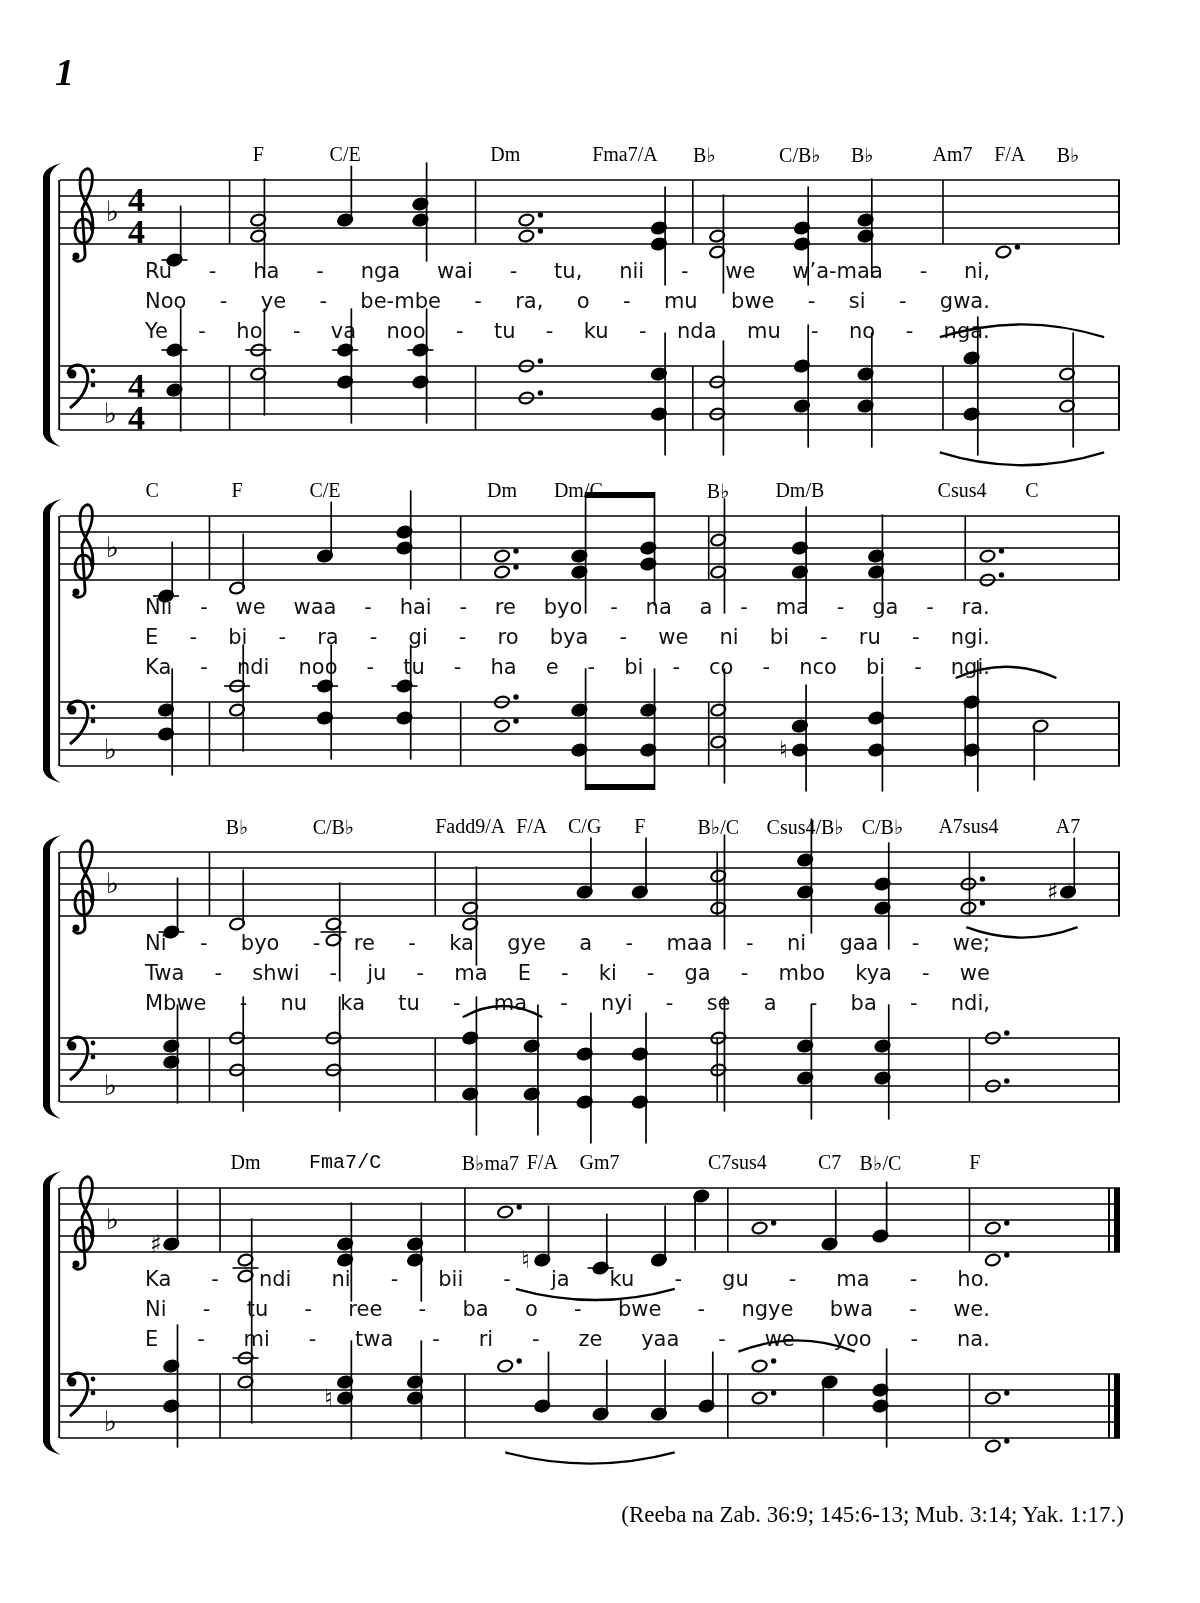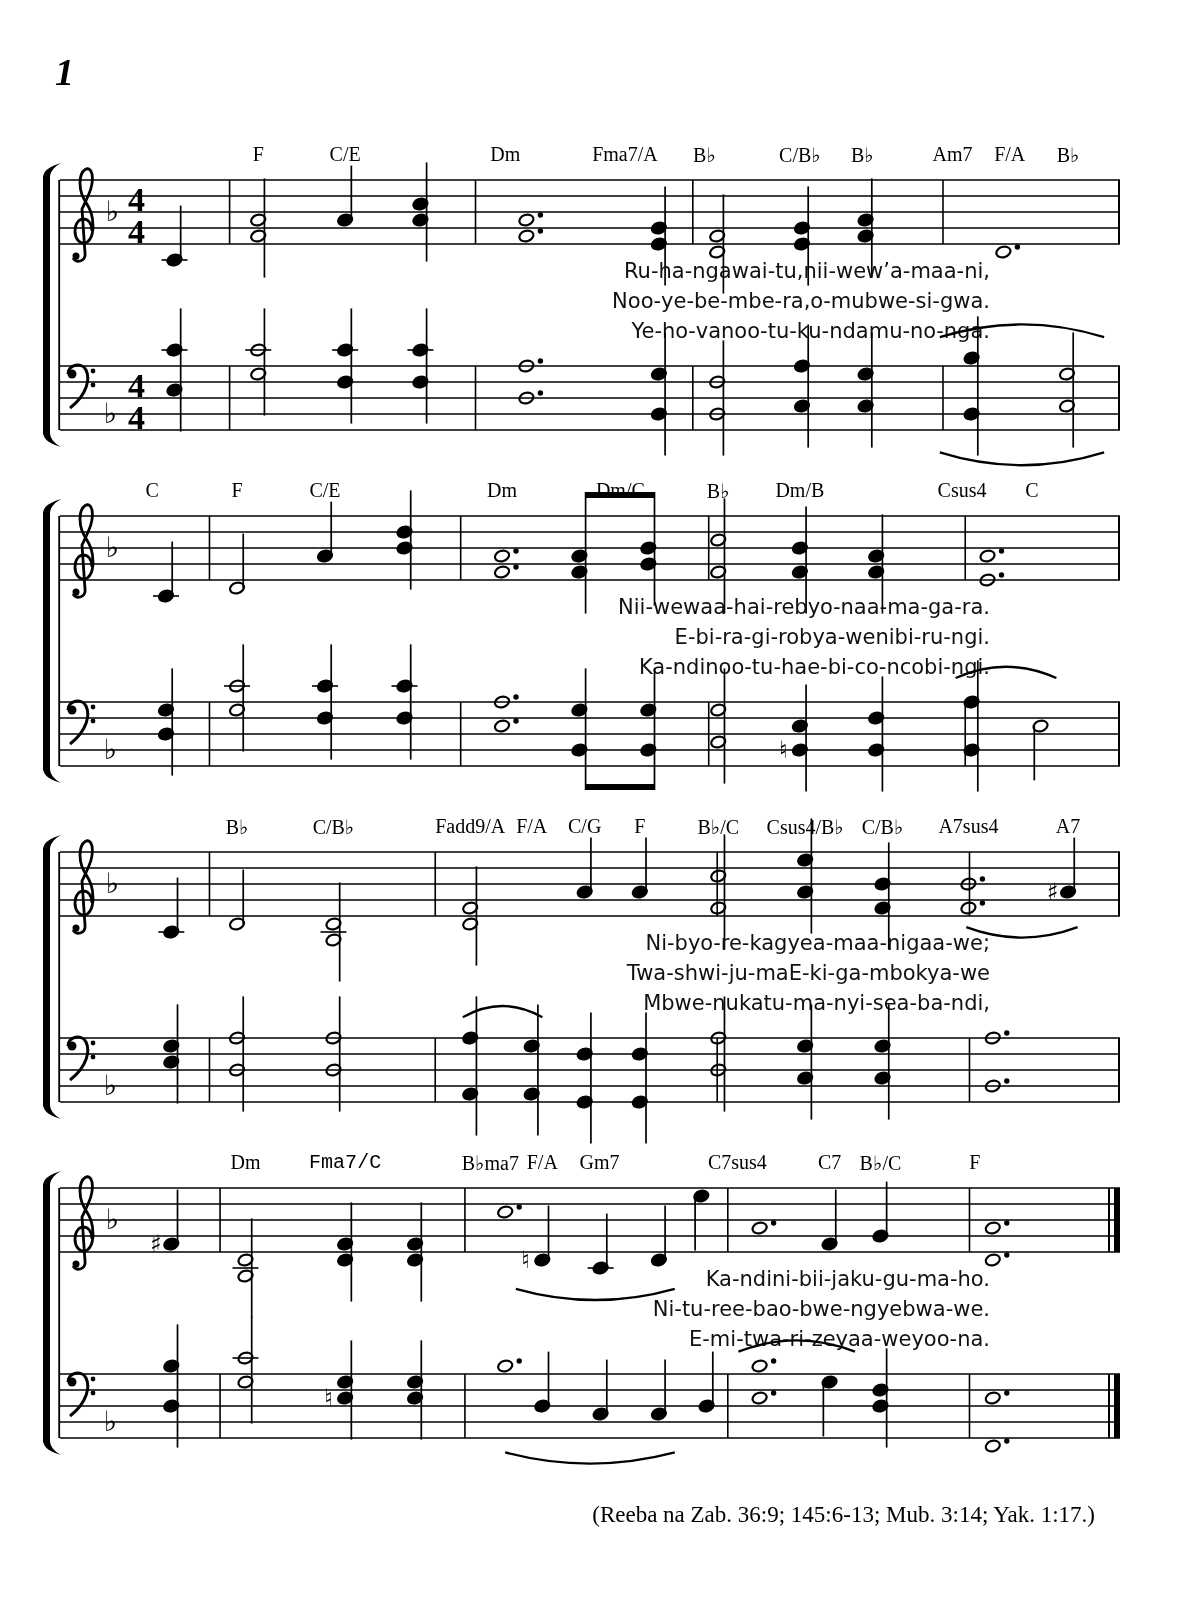--- a/index.html
+++ b/index.html
@@ -16,25 +16,25 @@
   .system{position:relative;height:315px;margin-bottom:21px;}
   .chords{position:absolute;left:0;top:0;width:100%;height:24px;}
   .chord{position:absolute;top:0;transform:translateX(-50%);
        font-size:20px;white-space:nowrap;font-family:"Liberation Serif",serif;}
   .staff-svg{position:absolute;left:0;width:1060px;height:120px;overflow:visible;}
   .treble-svg{top:9px;}
   .bass-svg{top:195px;}
   .bracket-svg{position:absolute;left:-23px;top:26px;width:26px;height:270px;
        overflow:visible;}
   .lyrics{position:absolute;left:85px;top:116px;width:845px;}
-  .lyric-line{display:flex;justify-content:flex-end;align-items:baseline;
+  .lyric-line{display:flex;justify-content:space-between;align-items:baseline;
        height:30px;font-family:"DejaVu Sans","Liberation Sans",sans-serif;
-       font-size:21px;color:#111;margin-left:36px;}
+       font-size:21px;color:#111;}
   .lyric-line span{white-space:nowrap;}
-  .footer-reference{position:absolute;right:105px;top:1502px;font-size:23px;}
+  .footer-reference{position:absolute;right:76px;top:1502px;font-size:23px;}
   svg{overflow:visible;}
 </style>
 </head>
 <body>
 
 <div class="sheet">
   <div class="page-number">1</div>
   <div class="systems">
       <div class="system">
         <div class="chords">
@@ -214,21 +214,21 @@
           <path d="M 879.8 -0.8000000000000007 Q 961.9499999999999 -26.4 1044.1 -0.8000000000000007" fill="none" stroke="#000" stroke-width="2.4"></path>
           <path d="M 879.8 114.4 Q 961.9499999999999 140 1044.1 114.4" fill="none" stroke="#000" stroke-width="2.4"></path>
         </svg>
       </div>
       <div class="system">
         <div class="chords">
           <span class="chord" style="left: 8.7%;">C</span>
           <span class="chord" style="left: 16.7%;">F</span>
           <span class="chord" style="left: 25%;">C/E</span>
           <span class="chord" style="left: 41.7%;">Dm</span>
-          <span class="chord" style="left: 48.9%; margin-left: 42px;">Dm/C</span>
+          <span class="chord" style="left: 48.9%;">Dm/C</span>
           <span class="chord" style="left: 62.1%;">B♭</span>
           <span class="chord" style="left: 69.8%;">Dm/B</span>
           <span class="chord" style="left: 85.1%;">Csus4</span>
           <span class="chord" style="left: 91.7%;">C</span>
         </div>
         <svg viewBox="0 0 26 270" class="bracket-svg">
           <line x1="22.2" y1="11" x2="22.2" y2="261" stroke="#000" stroke-width="1.8"></line>
           <rect x="6" y="7" width="7" height="258" fill="#000"></rect>
           <path d="M 6 9 C 6 1 14 -3 24 -6 C 16 -1 13 3 13 9 Z" fill="#000"></path>
           <path d="M 6 263 C 6 271 14 275 24 278 C 16 273 13 269 13 263 Z" fill="#000"></path>

